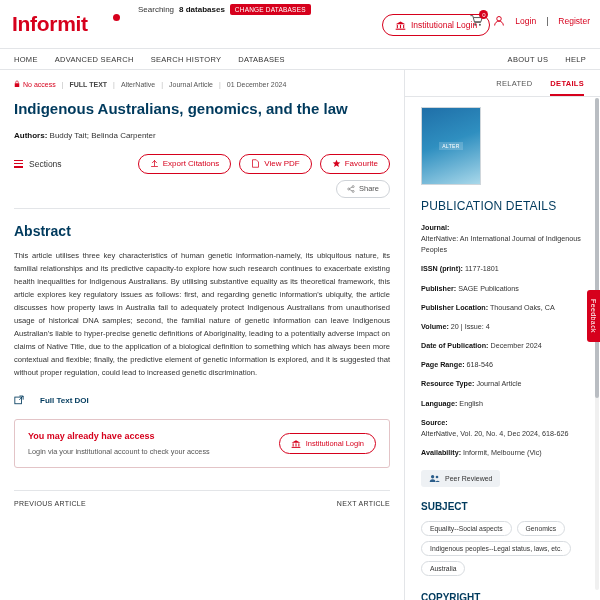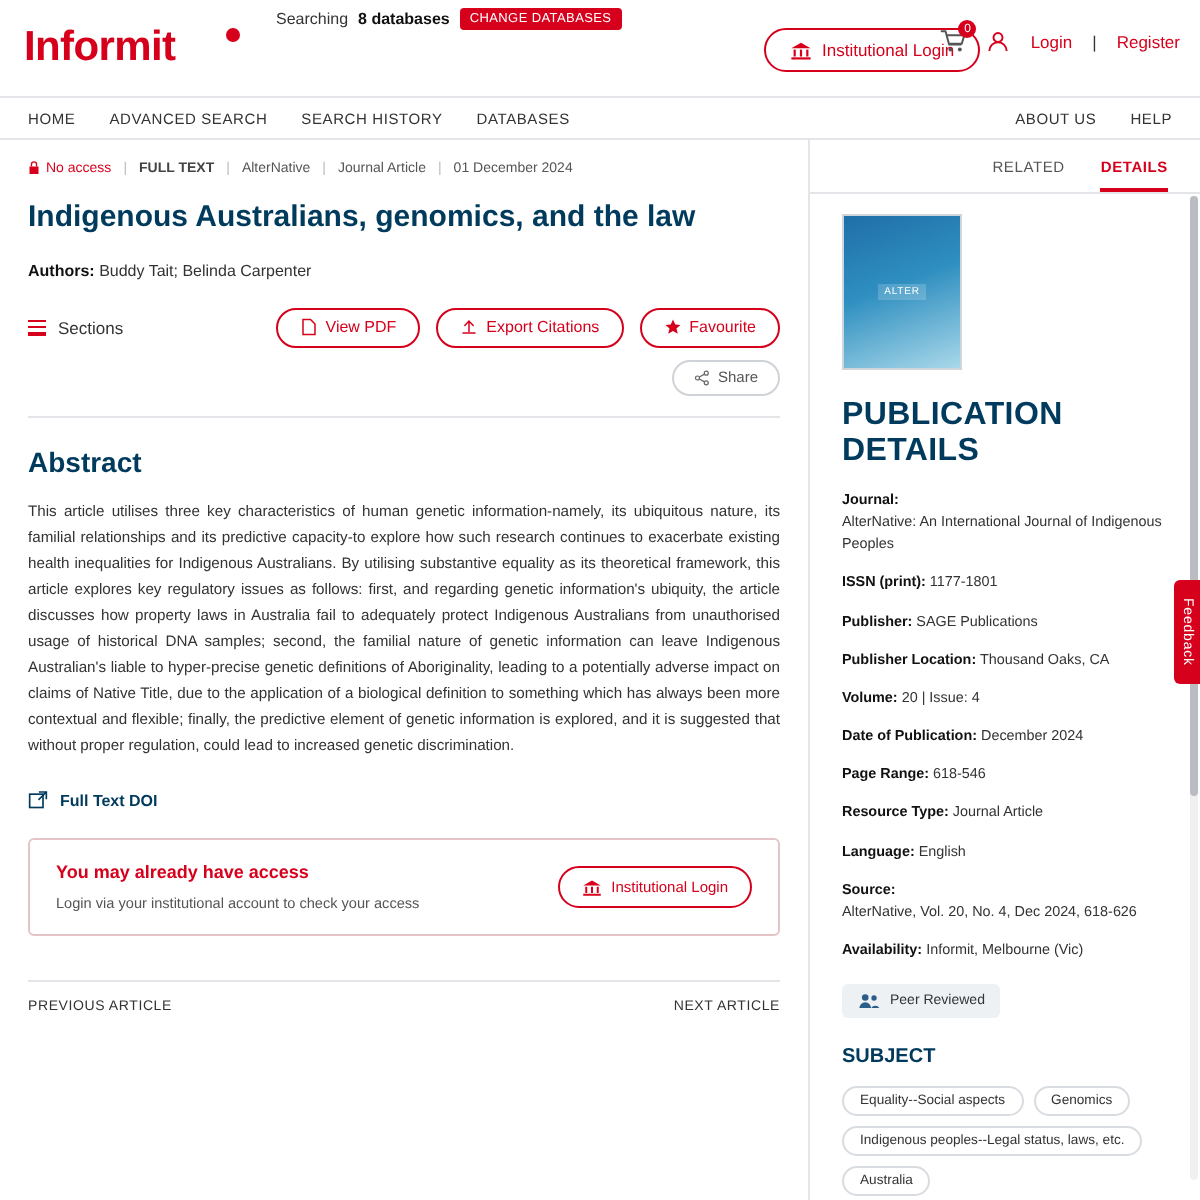--- a/index.html
+++ b/index.html
@@ -166,21 +166,21 @@
   .rule { border: 0; border-top: 1px solid #e3e5e8; margin: 10px 0 14px 0; }
 
   h2.abstract-h {
     font-size: 14px; color: #003a5d; margin: 0 0 10px 0; font-weight: bold;
   }
   .abstract-p {
     font-size: 7.6px; line-height: 1.72; color: #333;
     text-align: justify; margin: 0 0 16px 0;
   }
   .doi-row {
-    display: flex; align-items: center; gap: 6px;
+    display: flex; align-items: center; gap: 16px;
     font-size: 8px; color: #003a5d; font-weight: bold;
     margin: 16px 0 14px 0;
   }
   .access-box {
     border: 1px solid #e3c4c7; border-radius: 3px;
     padding: 11px 13px; display: flex; align-items: center;
     margin-bottom: 22px;
   }
   .access-title { font-size: 9px; font-weight: bold; color: #d6001c; margin-bottom: 6px; }
   .access-sub { font-size: 7.3px; color: #555; }
@@ -212,21 +212,21 @@
     background: linear-gradient(160deg,#1f6fa8 0%,#2f8fc0 45%,#a9d8ea 100%);
     border: 1px solid #cfd6db;
     margin-bottom: 14px; position: relative;
     display: flex; align-items: center; justify-content: center;
   }
   .cover-txt {
     font-size: 5px; color: #ffffff; letter-spacing: 0.4px;
     background: rgba(255,255,255,0.18); padding: 1px 3px;
   }
   .pub-h {
-    font-size: 16px; font-weight: bold; color: #003a5d;
+    font-size: 12px; font-weight: normal; color: #003a5d;
     letter-spacing: 0.2px; margin-bottom: 9px;
   }
   .meta { font-size: 7.2px; line-height: 1.55; color: #333; margin-bottom: 8px; }
   .meta .k { font-weight: bold; color: #111; }
   .peer {
     display: inline-flex; align-items: center; gap: 5px;
     background: #eef1f4; border-radius: 3px;
     padding: 4px 8px; font-size: 7px; color: #333; margin: 4px 0 14px 0;
   }
   .subj-h {
@@ -359,33 +359,33 @@
           <span class="hamburger">
               <i></i>
               <i></i>
               <i></i>
             </span>
           <span>Sections</span>
         </div>
         <div class="pill">
           <span>
             <svg width="9" height="9" viewBox="0 0 12 12">
-              <path d="M2 1 h5 l3 3 v7 h-8 z" fill="none" stroke="#d6001c" stroke-width="1"></path>
-            </svg>
-          </span>
-          <span>View PDF</span>
-        </div>
-        <div class="pill">
-          <span>
-            <svg width="9" height="9" viewBox="0 0 12 12">
               <path d="M6 9 V2 M3.2 5 L6 2 L8.8 5" fill="none" stroke="#d6001c" stroke-width="1" stroke-linecap="round"></path>
               <path d="M2 10 h8" stroke="#d6001c" stroke-width="1" stroke-linecap="round"></path>
             </svg>
           </span>
           <span>Export Citations</span>
+        </div>
+        <div class="pill">
+          <span>
+            <svg width="9" height="9" viewBox="0 0 12 12">
+              <path d="M2 1 h5 l3 3 v7 h-8 z" fill="none" stroke="#d6001c" stroke-width="1"></path>
+            </svg>
+          </span>
+          <span>View PDF</span>
         </div>
         <div class="pill">
           <span>
             <svg width="9" height="9" viewBox="0 0 12 12">
               <polygon points="6,1 7.5,4.4 11,4.7 8.3,7 9.2,10.5 6,8.6 2.8,10.5 3.7,7 1,4.7 4.5,4.4" fill="#d6001c"></polygon>
             </svg>
           </span>
           <span>Favourite</span>
         </div>
       </div>

